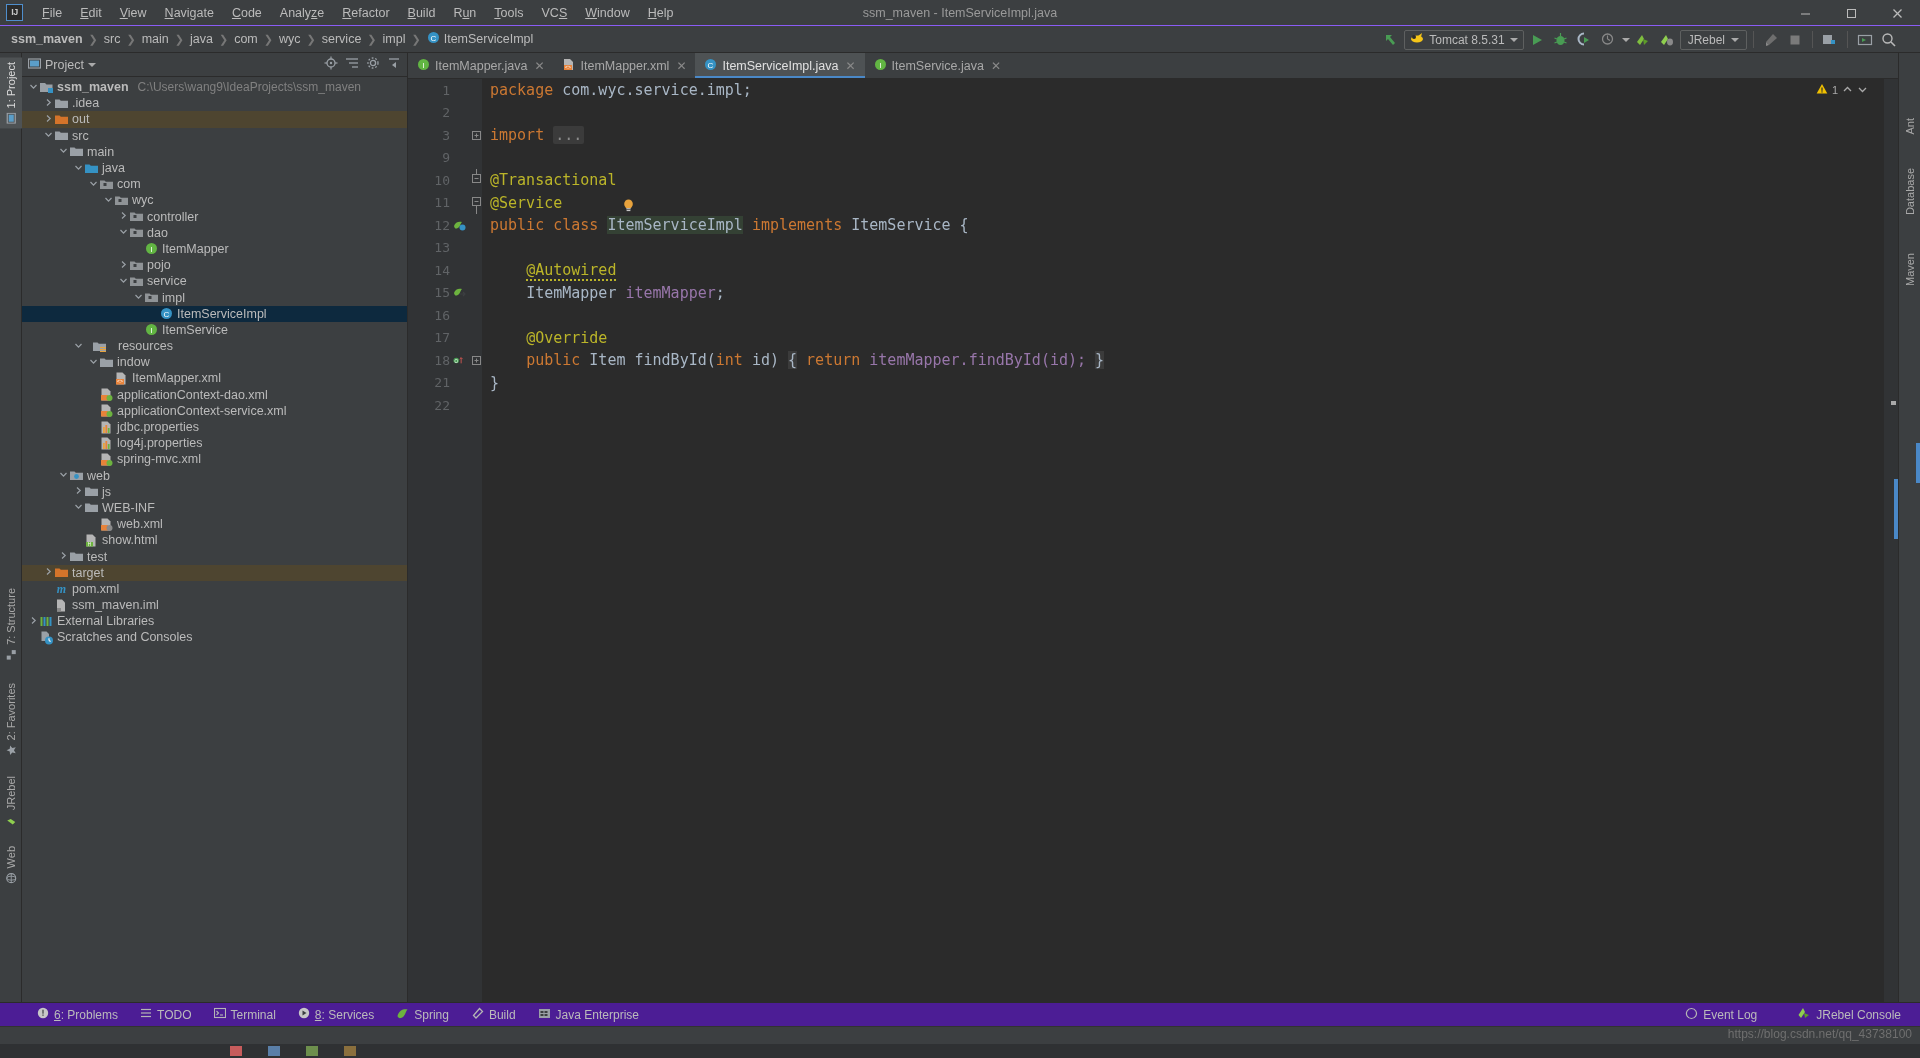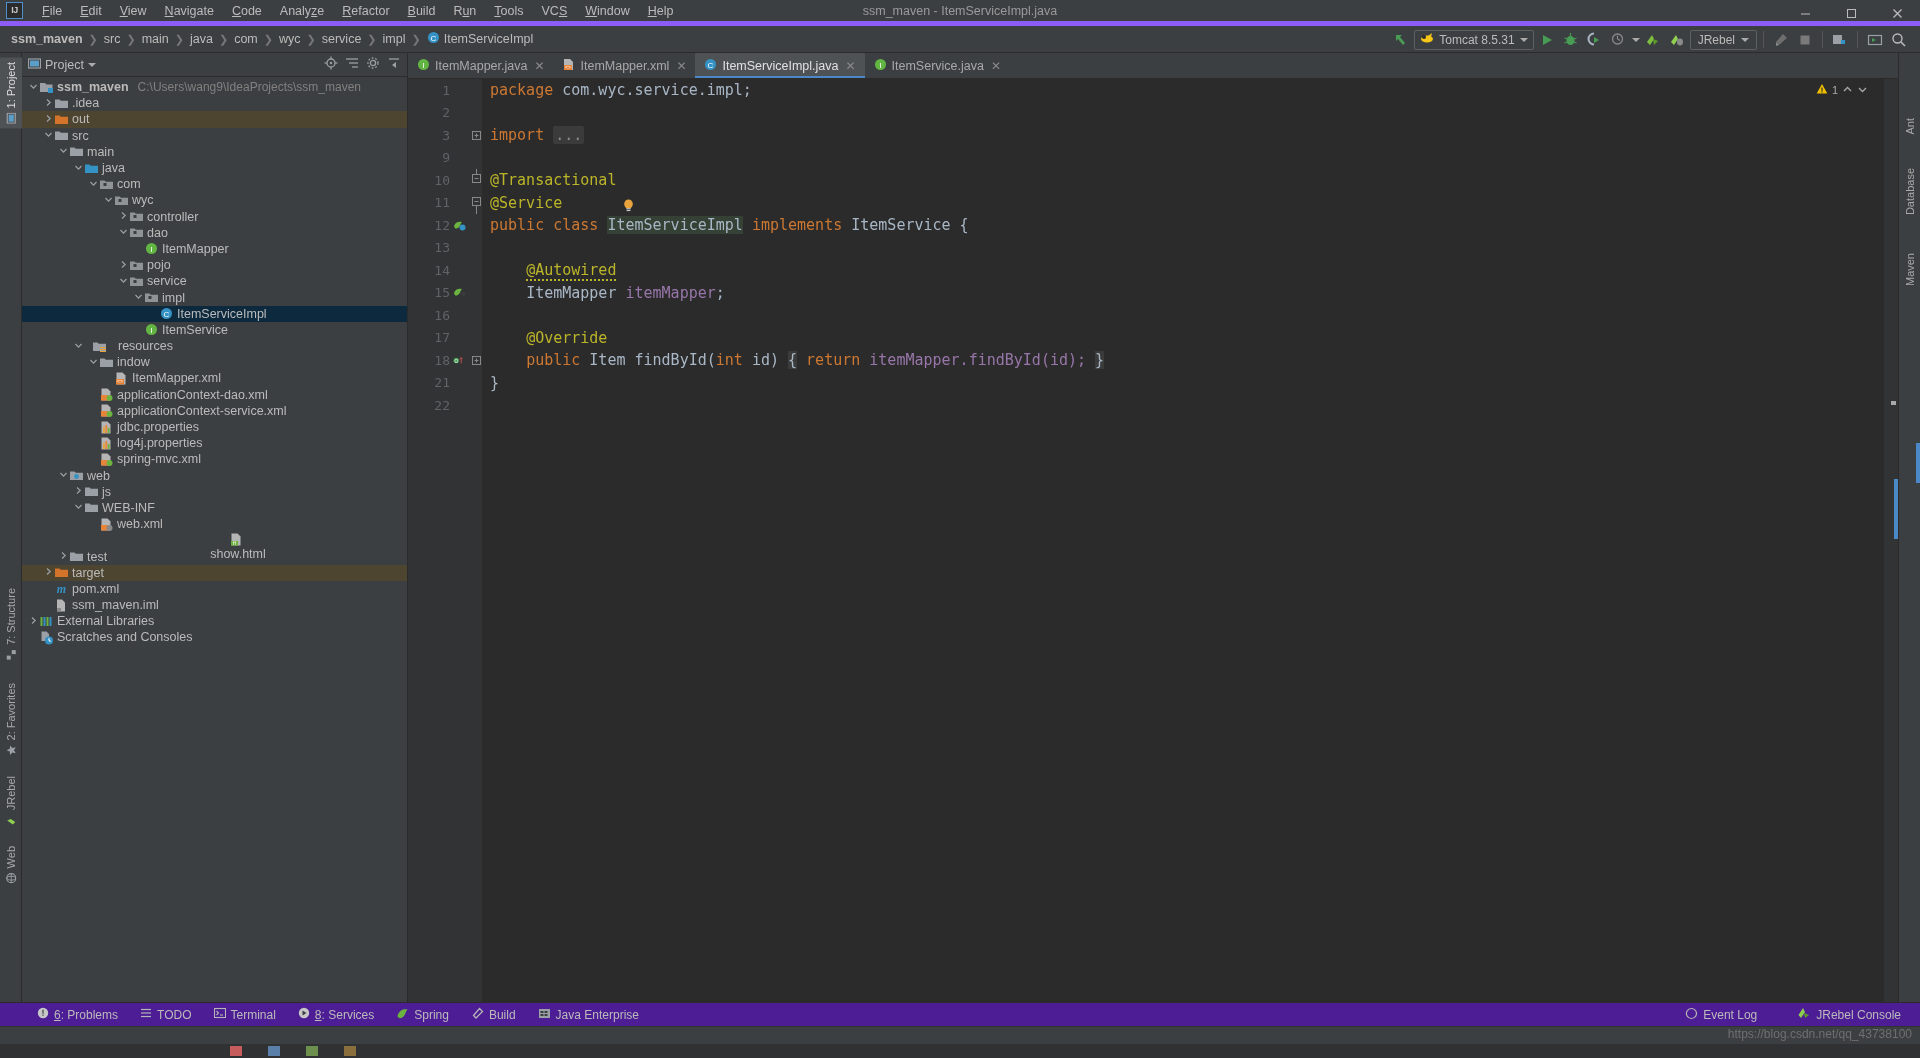--- a/index.html
+++ b/index.html
@@ -9,21 +9,21 @@
     font-family: "Liberation Sans", sans-serif;
     font-size: 12px;
     color: #bbbbbb;
     overflow: hidden;
   }
   #app { position: relative; width: 1920px; height: 1058px; display: flex; flex-direction: column; }
 
   
   .titlebar {
     height: 26px; background: #3c3f41; display: flex; align-items: center;
-    border-bottom: 5px solid #8b5cf6; flex: none; position: relative;
+    border-bottom: 1px solid #8b5cf6; flex: none; position: relative;
   }
   .ij-logo {
     width: 17px; height: 17px; margin-left: 6px; margin-right: 10px;
     border: 1px solid #4f8ecc; background: #2b2b2b; color: #c8c8c8;
     font-size: 9px; font-weight: bold; line-height: 15px; text-align: center;
     letter-spacing: -0.5px; font-family: "Liberation Sans", sans-serif;
   }
   .menu { display: flex; align-items: center; gap: 0px; }
   .menu-item {
     padding: 3px 9px; font-size: 12.5px; color: #bbbbbb; cursor: default; white-space: nowrap;
@@ -40,21 +40,21 @@
   .navbar {
     height: 27px; background: #3c3f41; display: flex; align-items: center;
     border-bottom: 1px solid #2b2b2b; flex: none; position: relative; padding-left: 8px;
   }
   .crumbs { display: flex; align-items: center; gap: 0; }
   .crumb { display: flex; align-items: center; font-size: 12.5px; color: #bbbbbb; padding: 2px 3px; }
   .crumb.bold { font-weight: bold; }
   .crumb-sep { color: #777; margin: 0 3px; font-size: 11px; }
   .crumb .cicon { margin-right: 4px; }
 
-  .tb-right { position: absolute; right: 10px; top: 0; height: 27px; display: flex; align-items: center; gap: 2px; }
+  .tb-right { position: absolute; right: 20px; top: 0; height: 27px; display: flex; align-items: center; gap: 2px; }
   .tb-btn { width: 22px; height: 22px; display: flex; align-items: center; justify-content: center; border-radius: 2px; }
   .tb-sep { width: 1px; height: 17px; background: #555; margin: 0 4px; }
   .run-config {
     height: 20px; border: 1px solid #5e6060; border-radius: 2px; display: flex; align-items: center;
     padding: 0 5px; gap: 5px; font-size: 12px; color: #bbbbbb; background: #3c3f41;
   }
   .jrebel-config {
     height: 20px; border: 1px solid #5e6060; border-radius: 2px; display: flex; align-items: center;
     padding: 0 7px; gap: 6px; font-size: 12px; color: #bbbbbb;
   }
@@ -721,21 +721,21 @@
             <span class="arrow"></span>
             <span class="ticon">
               <svg width="15" height="15" viewBox="0 0 15 15">
                 <path d="M2.5 1.5 h6 l3 3 v9 h-9 Z" fill="#b5b5b5"></path>
                 <rect x="2" y="8" width="7" height="5.5" fill="#e8833a"></rect>
                 <circle cx="10.5" cy="11" r="3" fill="#8a8a8a"></circle>
               </svg>
             </span>
             <span class="tlabel">web.xml</span>
           </div>
-          <div class="trow" style="padding-left: 51px; flex-direction: column;">
+          <div class="trow" style="padding-left: 51px;">
             <span class="arrow"></span>
             <span class="ticon">
               <svg width="15" height="15" viewBox="0 0 15 15">
                 <path d="M2.5 1.5 h6 l3 3 v9 h-9 Z" fill="#b5b5b5"></path>
                 <rect x="2" y="9" width="7" height="4.5" fill="#6db33f"></rect>
                 <text x="5.4" y="12.9" font-size="4.6" fill="#fff" text-anchor="middle" font-family="Liberation Sans">H</text>
               </svg>
             </span>
             <span class="tlabel">show.html</span>
           </div>

